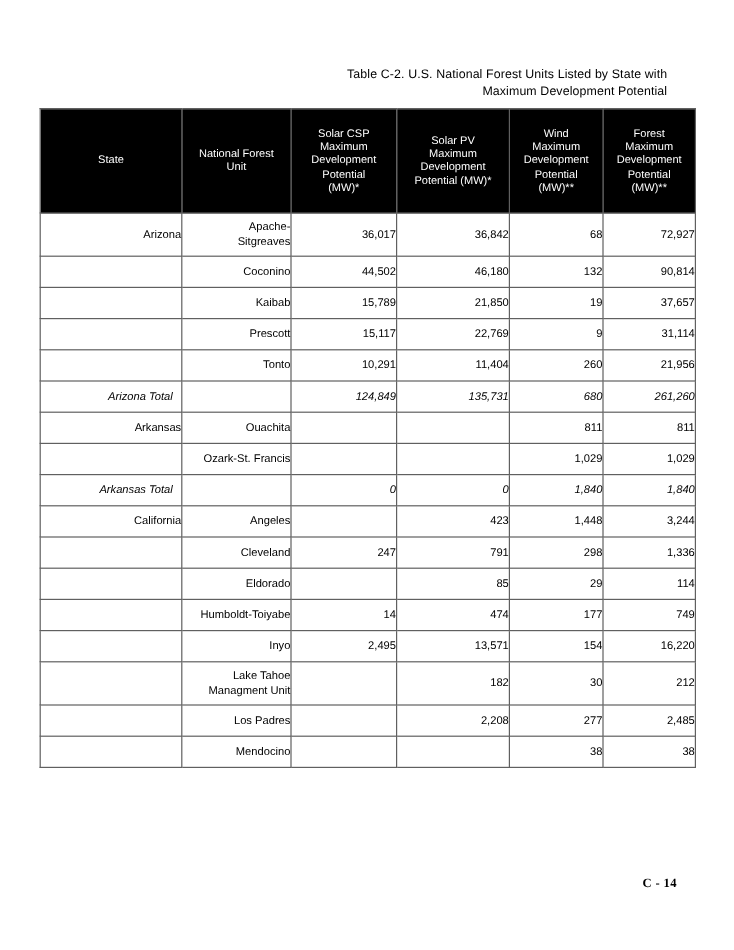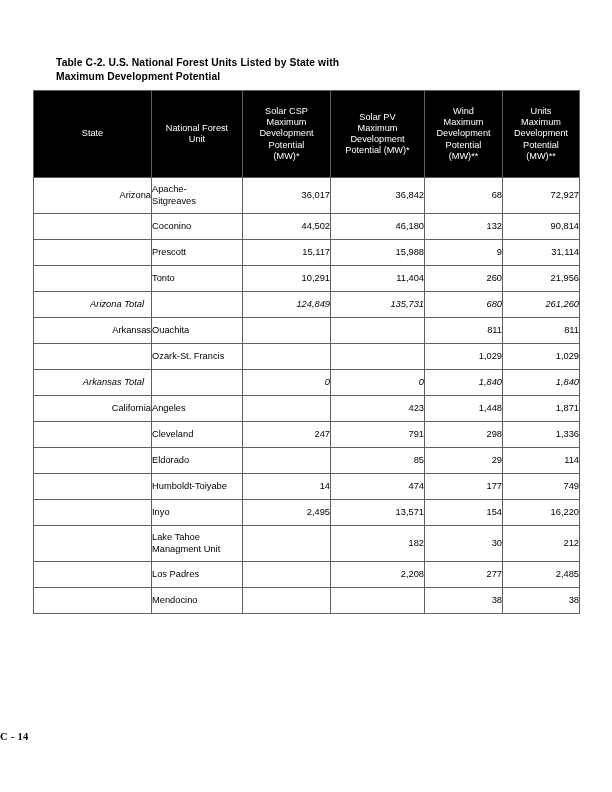--- a/index.html
+++ b/index.html
@@ -24,23 +24,23 @@
     height: 792px;
     overflow: hidden;
   }
 
   
   #title {
     position: absolute;
     left: 56px;
     top: 56px;
     width: 500px;
-    text-align: left;
+    text-align: right;
     font-family: "Liberation Sans", sans-serif;
-    font-weight: bold;
+    font-weight: normal;
     font-size: 10.3px;
     line-height: 13.5px;
     letter-spacing: 0.1px;
   }
   #title .line { display: block; }
 
   
   #table-wrap {
     position: absolute;
     left: 33px;
@@ -89,21 +89,21 @@
     line-height: 11.5px;
     background: #ffffff;
   }
   tbody tr.tall td { height: 35px; }
 
   td.state {
     text-align: right;
     padding-left: 8px;
   }
   td.unit {
-    text-align: left;
+    text-align: right;
     padding: 0 3px;
   }
   td.num {
     text-align: right;
     padding-right: 4px;
   }
   tr.total td {
     font-style: italic;
     padding-left: 32px;
   }
@@ -112,21 +112,21 @@
     padding-left: 0;
     font-style: italic;
   }
 
   
   #footer {
     position: absolute;
     left: 0;
     top: 731px;
     width: 564px;
-    text-align: left;
+    text-align: right;
     font-family: "Liberation Serif", serif;
     font-weight: bold;
     font-size: 10.5px;
     letter-spacing: 0.3px;
   }
 </style>
 </head>
 <body>
 
 <div id="page">
@@ -169,21 +169,21 @@
               <span class="htxt">Potential (MW)*</span>
             </th>
             <th>
               <span class="htxt">Wind</span>
               <span class="htxt">Maximum</span>
               <span class="htxt">Development</span>
               <span class="htxt">Potential</span>
               <span class="htxt">(MW)**</span>
             </th>
             <th>
-              <span class="htxt">Units</span>
+              <span class="htxt">Forest</span>
               <span class="htxt">Maximum</span>
               <span class="htxt">Development</span>
               <span class="htxt">Potential</span>
               <span class="htxt">(MW)**</span>
             </th>
           </tr>
       </thead>
       <tbody id="body-rows">
           <tr class="tall">
             <td class="state">Arizona</td>
@@ -196,23 +196,31 @@
           <tr>
             <td class="state"></td>
             <td class="unit">Coconino</td>
             <td class="num">44,502</td>
             <td class="num">46,180</td>
             <td class="num">132</td>
             <td class="num">90,814</td>
           </tr>
           <tr>
             <td class="state"></td>
+            <td class="unit">Kaibab</td>
+            <td class="num">15,789</td>
+            <td class="num">21,850</td>
+            <td class="num">19</td>
+            <td class="num">37,657</td>
+          </tr>
+          <tr>
+            <td class="state"></td>
             <td class="unit">Prescott</td>
             <td class="num">15,117</td>
-            <td class="num">15,988</td>
+            <td class="num">22,769</td>
             <td class="num">9</td>
             <td class="num">31,114</td>
           </tr>
           <tr>
             <td class="state"></td>
             <td class="unit">Tonto</td>
             <td class="num">10,291</td>
             <td class="num">11,404</td>
             <td class="num">260</td>
             <td class="num">21,956</td>
@@ -248,21 +256,21 @@
             <td class="num">0</td>
             <td class="num">1,840</td>
             <td class="num">1,840</td>
           </tr>
           <tr>
             <td class="state">California</td>
             <td class="unit">Angeles</td>
             <td class="num"></td>
             <td class="num">423</td>
             <td class="num">1,448</td>
-            <td class="num">1,871</td>
+            <td class="num">3,244</td>
           </tr>
           <tr>
             <td class="state"></td>
             <td class="unit">Cleveland</td>
             <td class="num">247</td>
             <td class="num">791</td>
             <td class="num">298</td>
             <td class="num">1,336</td>
           </tr>
           <tr>

